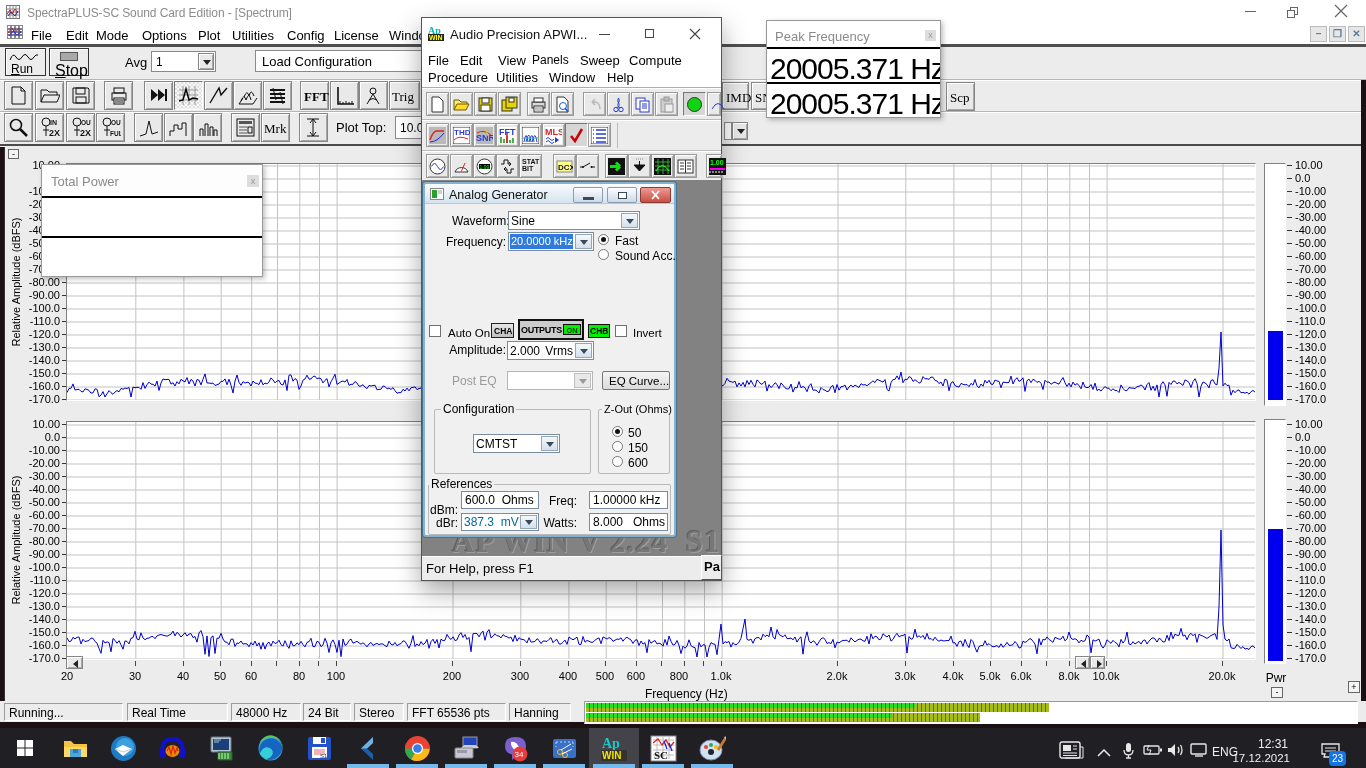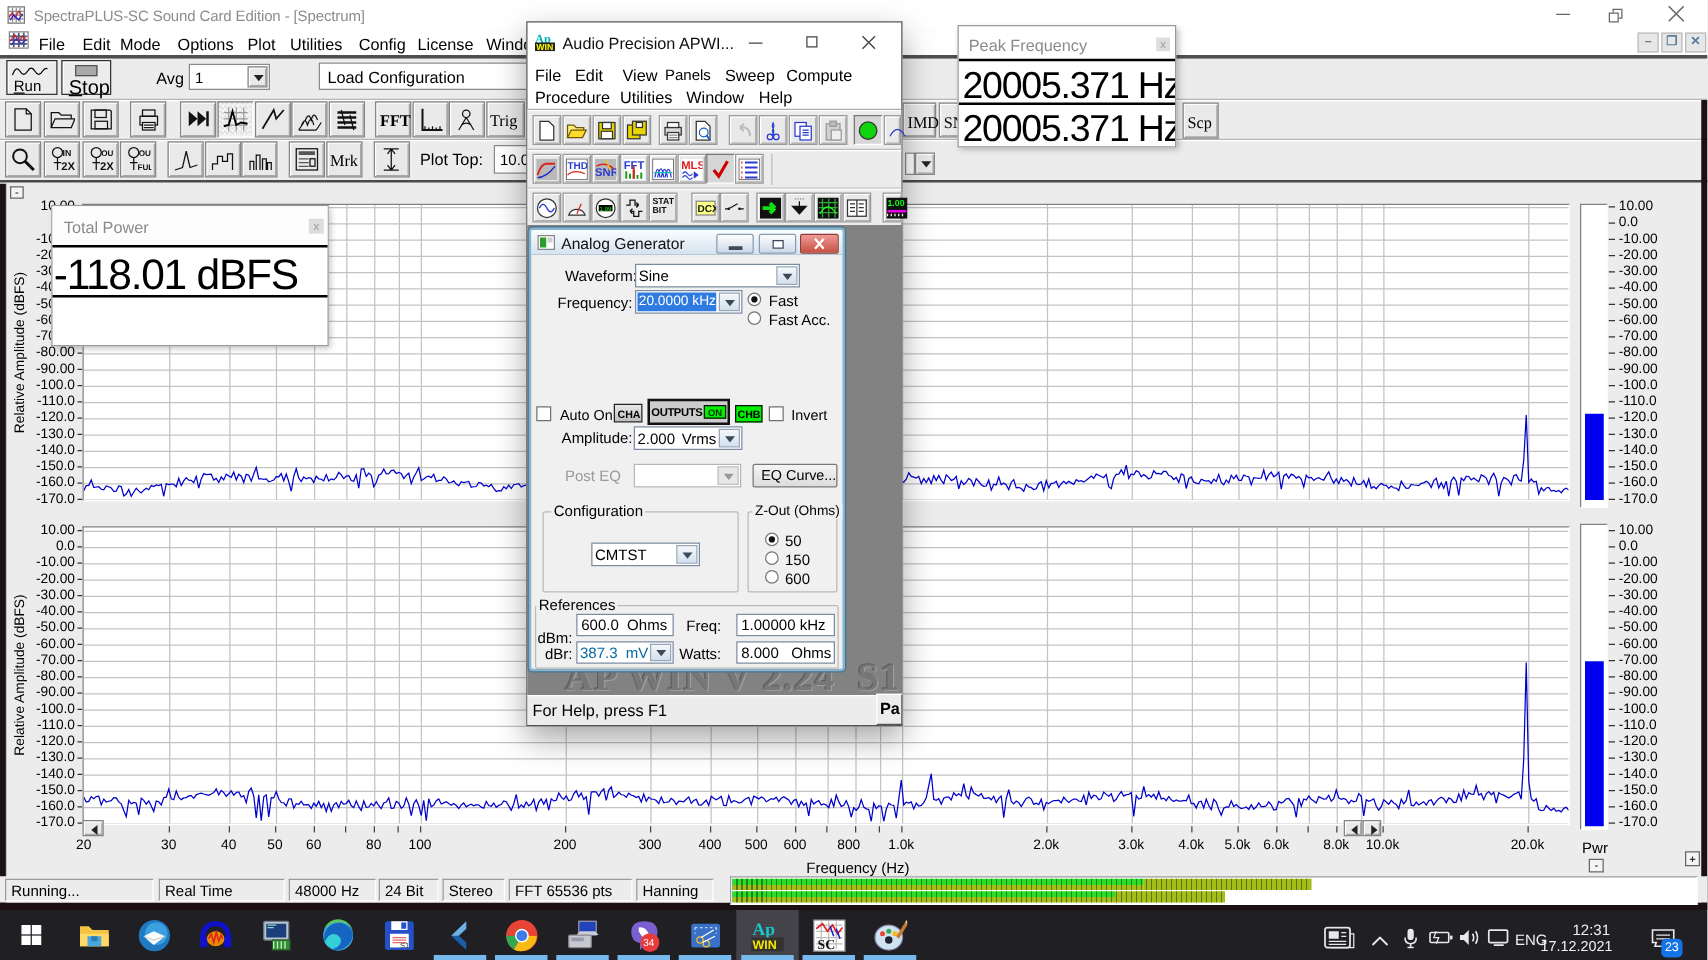--- a/index.html
+++ b/index.html
@@ -584,21 +584,20 @@
 <div class="seg" style="position:absolute;left:586px;top:703px;width:463px;height:9px"></div>
 <div style="position:absolute;left:586px;top:713px;width:306px;height:9px;background:linear-gradient(#26df26 0 55%,#a6bc17 55% 100%)"></div>
 <div style="position:absolute;left:892px;top:713px;width:88px;height:9px;background:#a6bc17"></div>
 <div class="seg" style="position:absolute;left:586px;top:713px;width:394px;height:9px"></div>
 <div style="position:absolute;left:41px;top:164px;width:222px;height:113px;background:#fff;border:1px solid #999;box-shadow:2px 2px 5px rgba(0,0,0,.25)">
     <div style="position:absolute;left:0;top:0;width:100%;height:31px;background:#fdfdfd"></div>
     <div style="position:absolute;left:9px;top:9px;font-size:13px;color:#8a8a8a">Total Power</div>
     <div style="position:absolute;left:205px;top:10px;width:12px;height:12px;background:#ddd;color:#999;font-size:9px;text-align:center;line-height:12px">x</div>
     <div style="position:absolute;left:0;top:31px;width:100%;height:2px;background:#000"></div>
     <div style="position:absolute;left:0;top:71px;width:100%;height:2px;background:#000"></div>
-    <div style="position:absolute;left:1px;top:36px;font-size:34px;letter-spacing:-1px;white-space:nowrap">-118.01 dBFS</div>
   </div>
 <div style="position:absolute;left:766px;top:20px;width:175px;height:98px;background:#fff;border:1px solid #999;box-shadow:2px 2px 5px rgba(0,0,0,.25);overflow:hidden">
     <div style="position:absolute;left:8px;top:8px;font-size:13px;color:#8a8a8a">Peak Frequency</div>
     <div style="position:absolute;left:158px;top:9px;width:11px;height:11px;background:#ddd;color:#999;font-size:9px;text-align:center;line-height:11px">x</div>
     <div style="position:absolute;left:0;top:26px;width:100%;height:2px;background:#000"></div>
     <div style="position:absolute;left:0;top:61px;width:100%;height:2px;background:#000"></div>
     <div style="position:absolute;left:3px;top:31px;font-size:30px;letter-spacing:-1px;white-space:nowrap">20005.371 Hz</div>
     <div style="position:absolute;left:3px;top:66px;font-size:30px;letter-spacing:-1px;white-space:nowrap">20005.371 Hz</div>
   </div>
 <div style="position:absolute;left:421px;top:17px;width:301px;height:564px;background:#fff;border:1px solid #555;box-shadow:0 10px 24px rgba(0,0,0,.35)"></div>
@@ -869,21 +868,21 @@
 <div class="ca" style="position:absolute;left:621px;top:213px;width:17px;height:15px"></div>
 <div class="lb" style="position:absolute;left:446px;top:236px;width:60px;text-align:right">Frequency:</div>
 <div style="position:absolute;left:508px;top:232px;width:86px;height:19px;background:#fff;border:1px solid #7b8ba0">
     <div style="position:absolute;left:1px;top:1px;width:63px;height:15px;background:#2f7ae0"></div>
     <div style="position:absolute;left:2px;top:2px;font-size:11px;color:#fff;white-space:pre">20.0000 kHz</div>
   </div>
 <div class="ca" style="position:absolute;left:575px;top:234px;width:17px;height:15px"></div>
 <div class="rd rdd" style="position:absolute;left:598px;top:234px"></div>
 <div class="lb" style="position:absolute;left:615px;top:235px">Fast</div>
 <div class="rd" style="position:absolute;left:598px;top:249px"></div>
-<div class="lb" style="position:absolute;left:615px;top:250px">Fast Acc.</div>
+<div class="lb" style="position:absolute;left:615px;top:250px">Sound Acc.</div>
 <div class="cb" style="position:absolute;left:429px;top:325px"></div>
 <div class="lb2" style="position:absolute;left:448px;top:327px">Auto On</div>
 <div style="position:absolute;left:491px;top:323px;width:23px;height:15px;background:linear-gradient(#e8e8e8,#bdbdbd);border:1px solid #222">
     <div style="position:absolute;left:2px;top:2px;font-size:8.5px;font-weight:bold">CHA</div>
   </div>
 <div style="position:absolute;left:518px;top:319px;width:66px;height:21px;background:#ccc;border:2px solid #111">
     <div style="position:absolute;left:1px;top:4px;font-size:9px;font-weight:bold;letter-spacing:-.3px">OUTPUTS</div>
     <div style="position:absolute;left:43px;top:3px;width:18px;height:11px;background:#0e0;border:1px solid #111;font-size:7.5px;font-weight:bold;text-align:center;line-height:11px;color:#130">ON</div>
   </div>
 <div style="position:absolute;left:588px;top:324px;width:22px;height:14px;background:#0e0;border:1px solid #111">

